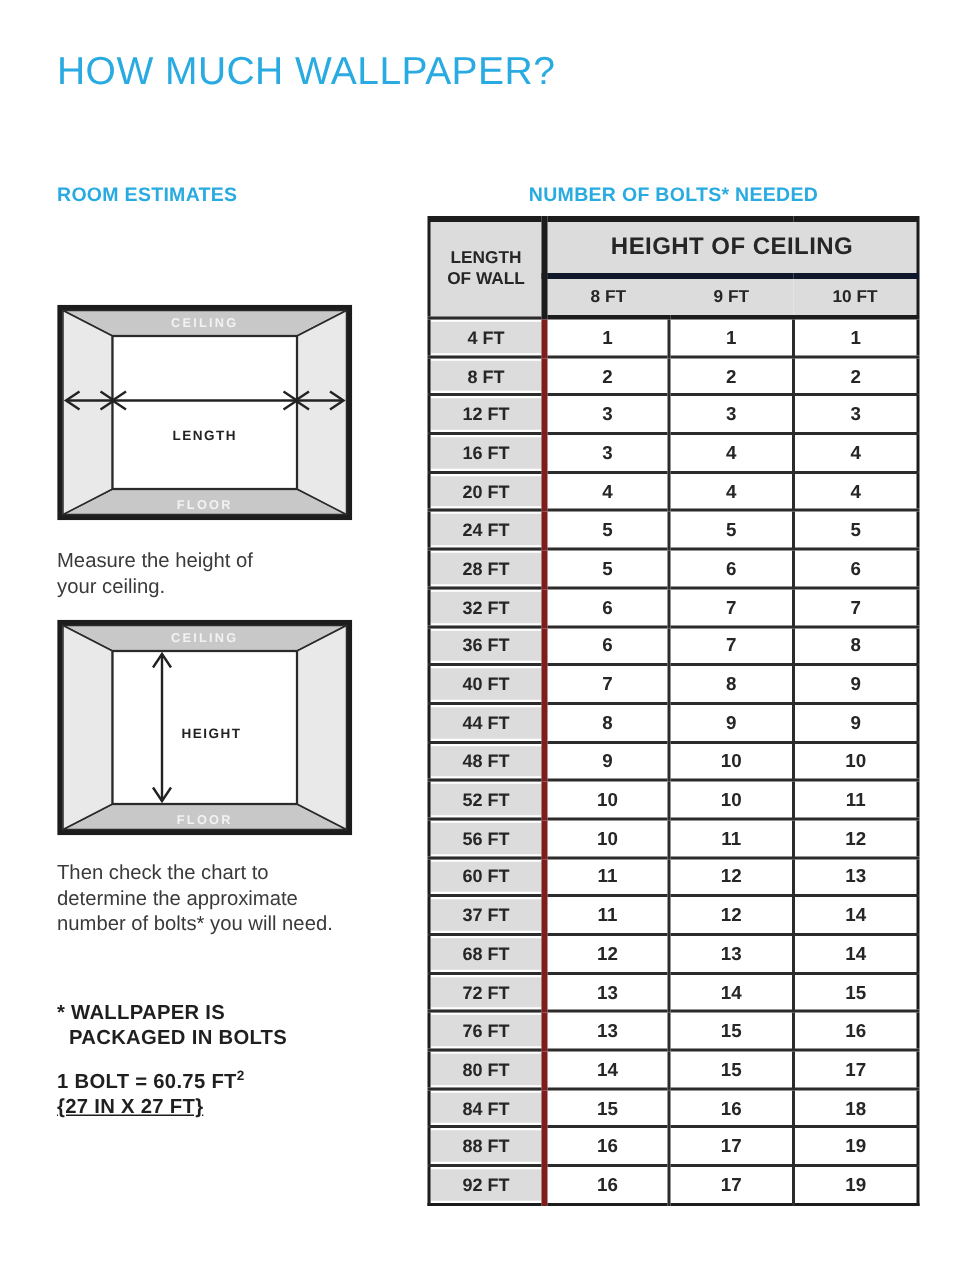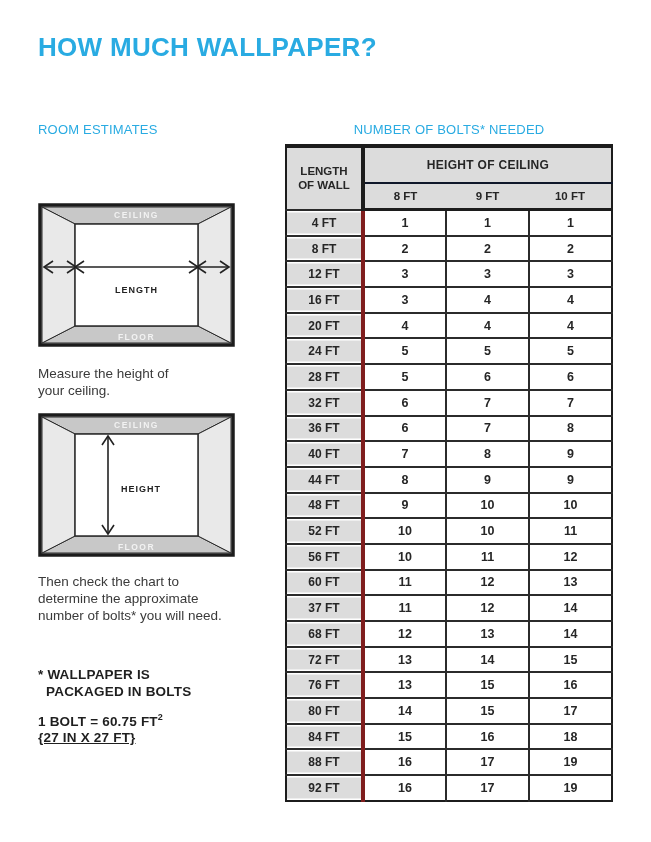--- a/index.html
+++ b/index.html
@@ -8,28 +8,28 @@
     width: 651px;
     height: 842px;
     background: #ffffff;
     font-family: "Liberation Sans", sans-serif;
     overflow: hidden;
   }
   .page-title {
     position: absolute;
     left: 38px; top: 32px;
     font-size: 26px;
-    font-weight: bold;
+    font-weight: normal;
     color: #29abe2;
     letter-spacing: 0.3px;
   }
   .section-heading {
     position: absolute;
     font-size: 13px;
-    font-weight: normal;
+    font-weight: bold;
     color: #29abe2;
     letter-spacing: 0.2px;
   }
   .room-estimates-heading { left: 38px; top: 122px; }
   .table-heading { left: 285px; top: 122px; width: 328px; text-align: center; }
   .instruction {
     position: absolute;
     left: 38px;
     width: 215px;
     font-size: 13.5px;
@@ -73,24 +73,24 @@
     font-weight: bold;
     text-align: center;
     padding: 0;
   }
   .bolts-table th.corner-th {
     border-right: 4px solid #1c1c1c;
     font-size: 11.5px;
     line-height: 14px;
   }
   .bolts-table th.group-th {
-    font-size: 12px;
+    font-size: 16px;
     letter-spacing: 0.3px;
     height: 34px;
-    border-bottom: 2px solid #0f172a;
+    border-bottom: 4px solid #0f172a;
   }
   .bolts-table th.sub-th {
     font-size: 11.5px;
     height: 24px;
     border-bottom: 3px solid #1c1c1c;
   }
   .bolts-table tbody td {
     height: 23.7px;
     padding: 0;
     text-align: center;

